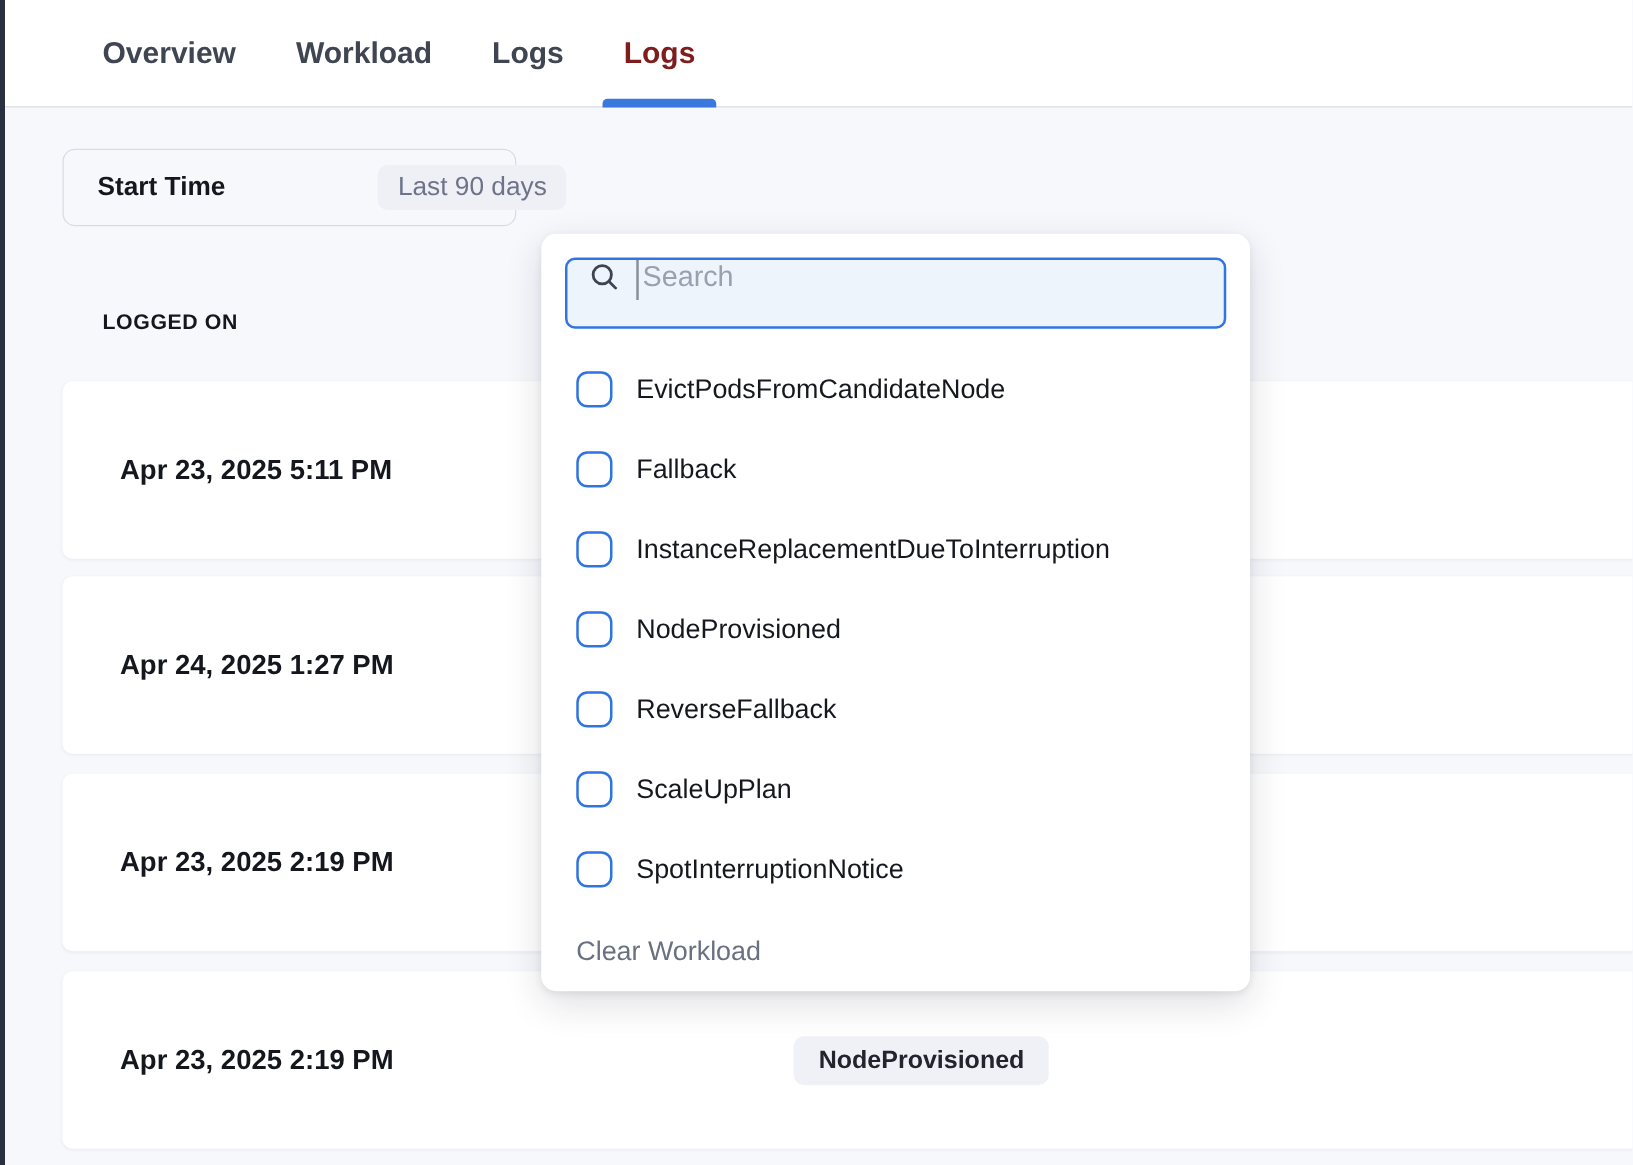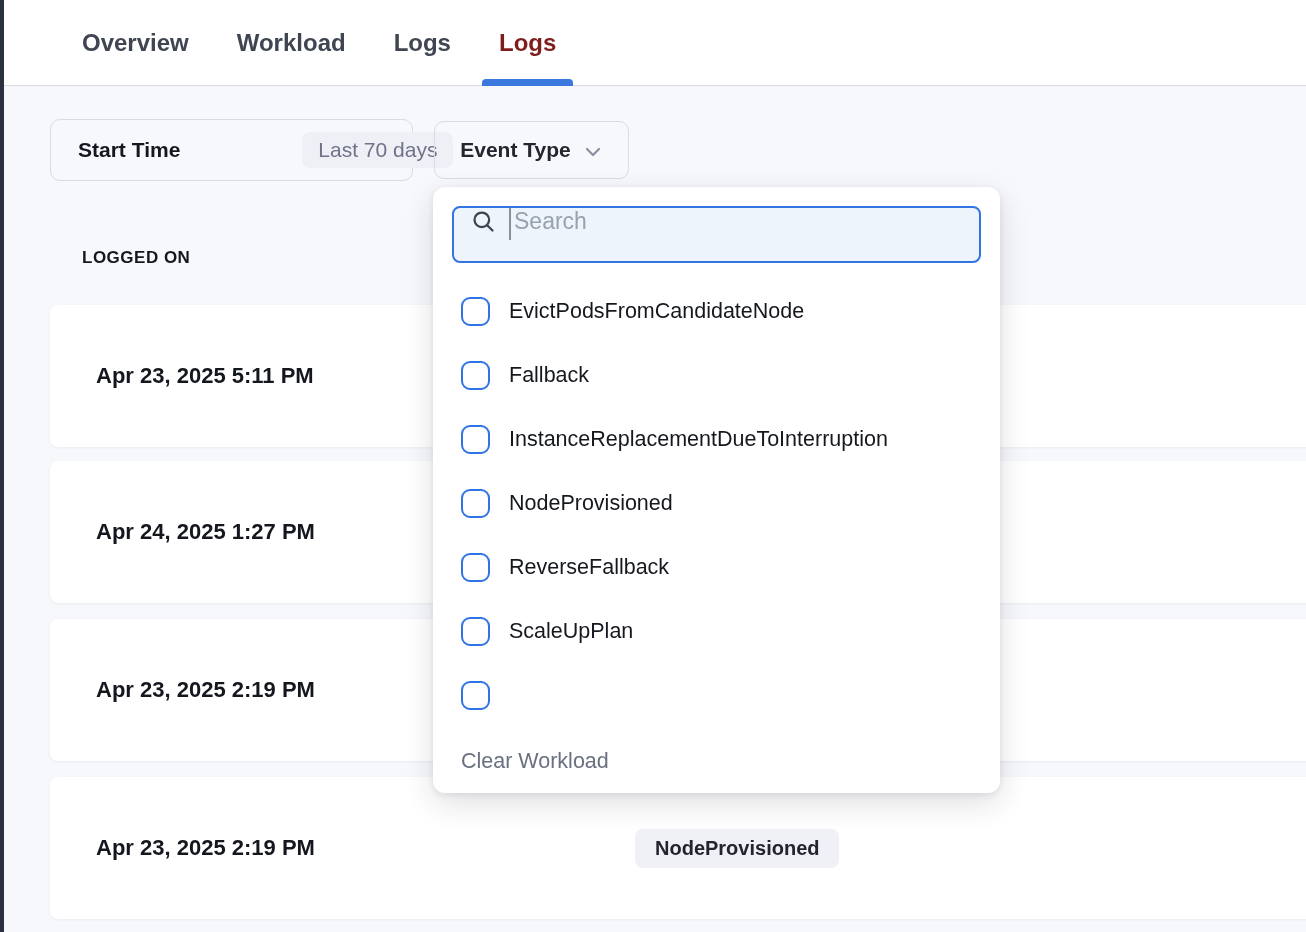--- a/index.html
+++ b/index.html
@@ -75,29 +75,23 @@
       <span>Logs</span>
     </div>
     <div class="tab active">
       <span>Logs</span>
     </div>
   </div>
 
   <div class="filter-box start-time-box">
     <span class="start-time-label">Start Time</span>
     <span class="filter-divider"></span>
-    <span class="chip">Last 70 days</span>
+    <span class="chip">Last 90 days</span>
   </div>
 
-  <div class="filter-box event-type-box">
-    <span class="event-type-label">Event Type</span>
-    <svg class="chev" viewBox="0 0 20 20" fill="none">
-      <path d="M4 7l6 6 6-6" stroke="currentColor" stroke-width="2.2" stroke-linecap="round" stroke-linejoin="round"></path>
-    </svg>
-  </div>
 
   <div class="col-header">LOGGED ON</div>
 
   <div class="row-card row-1">
     <span class="date-cell">Apr 23, 2025 5:11 PM</span>
   </div>
   <div class="row-card row-2">
     <span class="date-cell">Apr 24, 2025 1:27 PM</span>
   </div>
   <div class="row-card row-3">
@@ -138,19 +132,20 @@
       <div class="opt">
         <span class="cb"></span>
         <span class="opt-label">ReverseFallback</span>
       </div>
       <div class="opt">
         <span class="cb"></span>
         <span class="opt-label">ScaleUpPlan</span>
       </div>
       <div class="opt">
         <span class="cb"></span>
+        <span class="opt-label">SpotInterruptionNotice</span>
       </div>
     </div>
 
     <div class="clear-btn">Clear Workload</div>
   </div>
 
 </div>
 
 </body></html>

